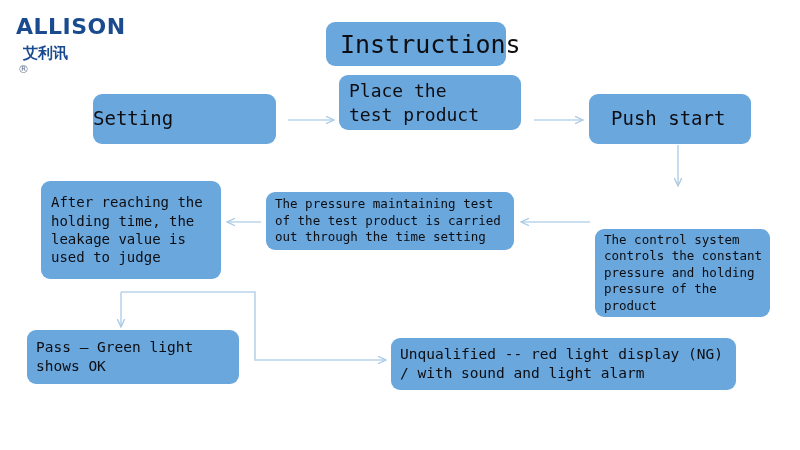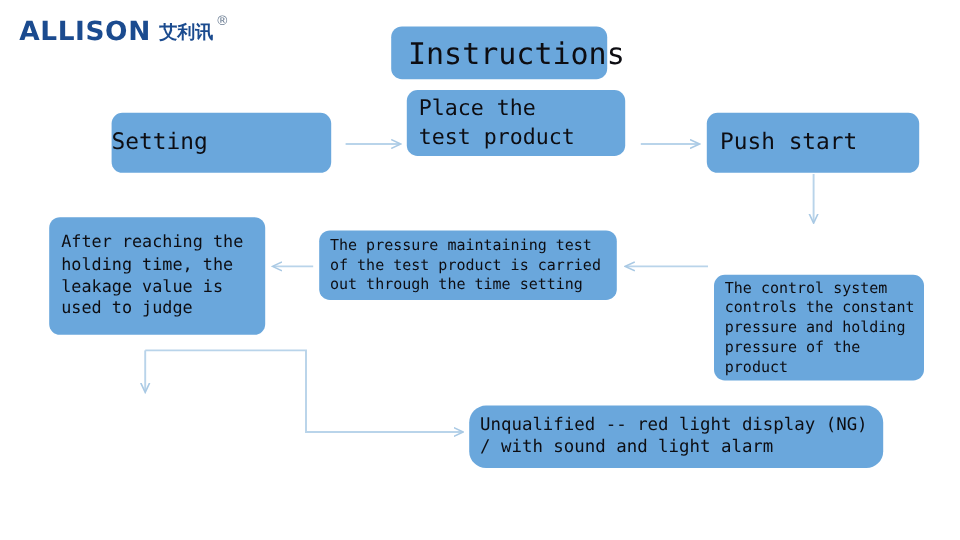--- a/index.html
+++ b/index.html
@@ -17,20 +17,21 @@
   }
 
   
   #logo {
     position: absolute;
     left: 16px;
     top: 14px;
     display: flex;
     align-items: flex-start;
     white-space: nowrap;
+    flex-direction: column;
   }
   #logo-word {
     font-family: "DejaVu Sans", sans-serif;
     font-weight: bold;
     font-size: 22px;
     letter-spacing: 0.5px;
     color: #1B4B8F;
     line-height: 26px;
   }
   #logo-cn {
@@ -77,23 +78,23 @@
   #node-setting {
     left: 93px; top: 94px; width: 183px; height: 50px;
     font-size: 19px;
   }
   #node-place {
     left: 339px; top: 75px; width: 182px; height: 55px;
     font-size: 18px;
     padding-left: 10px;
   }
   #node-push {
-    left: 589px; top: 94px; width: 177px; height: 50px;
+    left: 589px; top: 94px; width: 162px; height: 50px;
     font-size: 19px;
-    padding-left: 11px;
+    padding-left: 22px;
   }
   #node-control {
     left: 595px; top: 188px; width: 175px; height: 88px;
     font-size: 12.5px;
     padding-left: 9px;
     margin-top: 41px;
   }
   #node-pressure {
     left: 266px; top: 192px; width: 248px; height: 58px;
     font-size: 12.5px;
@@ -106,21 +107,20 @@
   }
   #node-pass {
     left: 27px; top: 330px; width: 212px; height: 54px;
     font-size: 14.5px;
     padding-left: 9px;
   }
   #node-unqualified {
     left: 391px; top: 338px; width: 345px; height: 52px;
     font-size: 14.5px;
     padding-left: 9px;
-    border-radius: 14px;
   }
 
   
   #connectors {
     position: absolute;
     left: 0; top: 0;
     width: 800px; height: 450px;
     pointer-events: none;
   }
 </style>
@@ -194,19 +194,23 @@
 leakage value is
 used to judge</span>
   </div>
 
   <div class="node" id="node-pressure">
     <span class="txt">The pressure maintaining test
 of the test product is carried
 out through the time setting</span>
   </div>
 
+  <div class="node" id="node-pass">
+    <span class="txt">Pass – Green light
+shows OK</span>
+  </div>
 
   <div class="node" id="node-unqualified">
     <span class="txt">Unqualified -- red light display (NG)
 / with sound and light alarm</span>
   </div>
 
 </div>
 
 </body></html>

